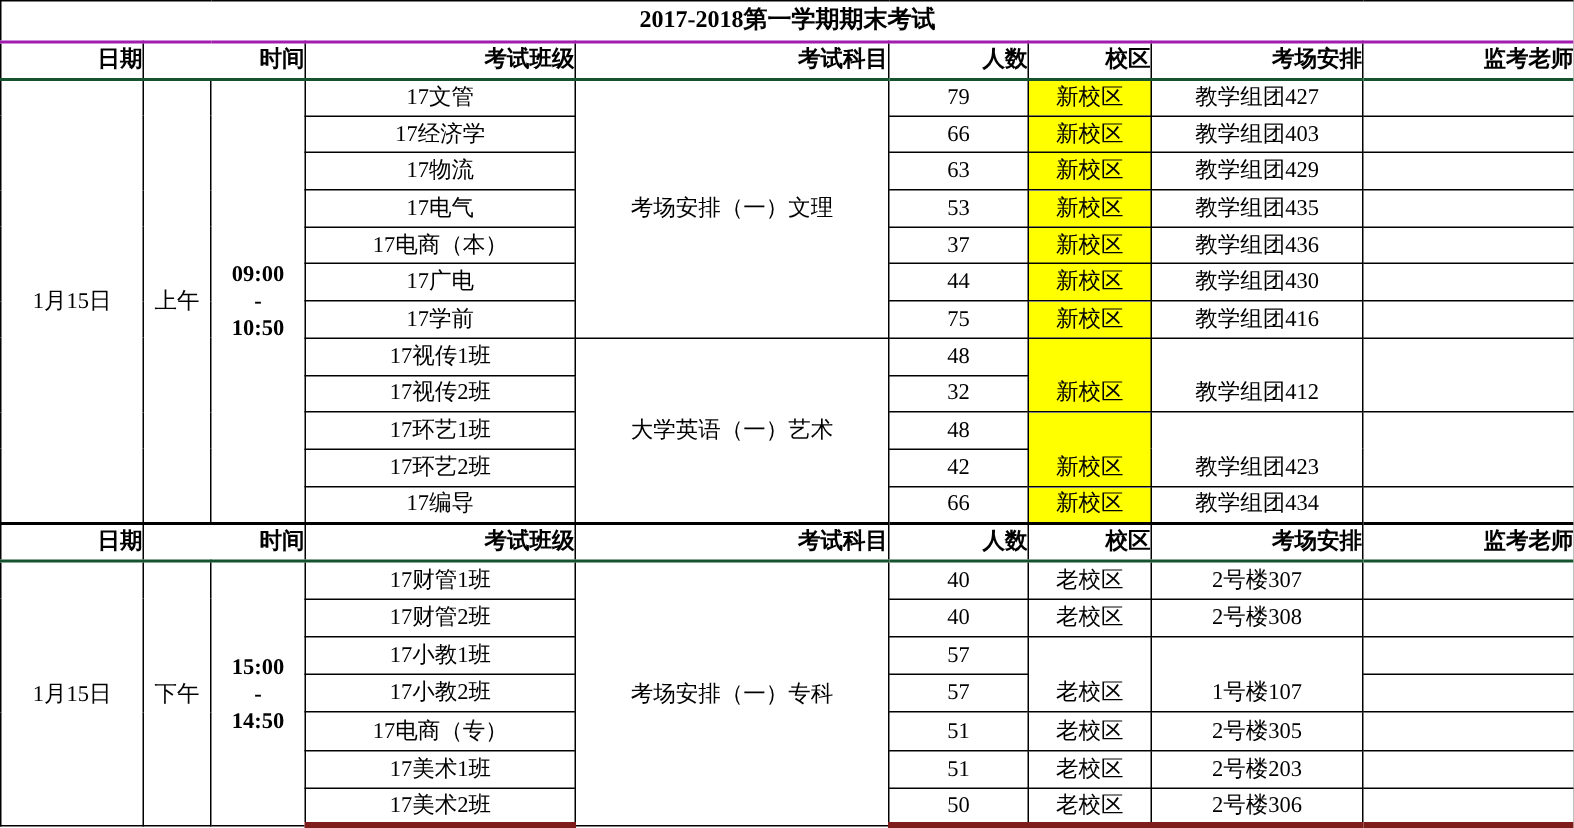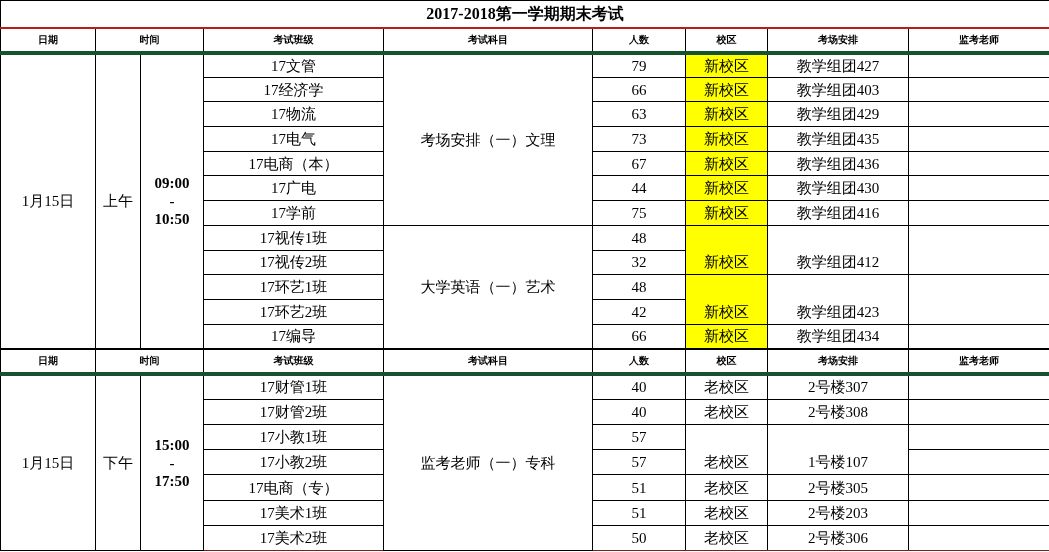--- a/index.html
+++ b/index.html
@@ -12,30 +12,30 @@
   col.c-date{width:95px}
   col.c-period{width:45px}
   col.c-time{width:63px}
   col.c-class{width:180px}
   col.c-subject{width:209px}
   col.c-count{width:93px}
   col.c-campus{width:82px}
   col.c-room{width:141px}
   col.c-teacher{width:141px}
   tr.r-title{height:27px}
-  tr.r-title td{font-weight:bold;font-size:16px;border-bottom:2px solid #b91c1c;}
+  tr.r-title td{font-weight:bold;font-size:16px;border-bottom:2px solid #a21caf;}
   tr.r-head{height:25px}
-  tr.r-head td{font-weight:bold;font-size:10px;
-               border-top:2px solid #000;border-bottom:4px solid #14532d;}
+  tr.r-head td{font-weight:bold;font-size:15px;
+               border-top:2px solid #000;border-bottom:2px solid #14532d;text-align:right;}
   tr.r-m{height:24.7px}
   tr.r-a{height:25.3px}
   td.time{font-weight:bold;font-size:15px;line-height:18px;}
   td.hl{background:var(--hl,#ffff00);}
   td.vbottom{vertical-align:bottom;padding-bottom:3px;}
-  tr:last-child td{border-bottom:1px solid #7f1d1d;}
+  tr:last-child td{border-bottom:6px solid #7f1d1d;}
 </style>
 </head>
 <body>
 
 <table>
   <colgroup>
     <col class="c-date">
       <col class="c-period">
       <col class="c-time">
     <col class="c-class">
@@ -86,28 +86,28 @@
   </tr>
   <tr class="r-m">
     <td>17物流</td>
     <td>63</td>
     <td class="hl">新校区</td>
     <td>教学组团429</td>
     <td></td>
   </tr>
   <tr class="r-m">
     <td>17电气</td>
-    <td>73</td>
+    <td>53</td>
     <td class="hl">新校区</td>
     <td>教学组团435</td>
     <td></td>
   </tr>
   <tr class="r-m">
     <td>17电商（本）</td>
-    <td>67</td>
+    <td>37</td>
     <td class="hl">新校区</td>
     <td>教学组团436</td>
     <td></td>
   </tr>
   <tr class="r-m">
     <td>17广电</td>
     <td>44</td>
     <td class="hl">新校区</td>
     <td>教学组团430</td>
     <td></td>
@@ -161,24 +161,24 @@
     <td>考场安排</td>
     <td>监考老师</td>
   </tr>
 
   <tr class="r-a">
     <td rowspan="7">1月15日</td>
     <td rowspan="7">下午</td>
     <td rowspan="7" class="time">
       <div>15:00</div>
       <div>-</div>
-      <div>17:50</div>
+      <div>14:50</div>
     </td>
     <td>17财管1班</td>
-    <td rowspan="7">监考老师（一）专科</td>
+    <td rowspan="7">考场安排（一）专科</td>
     <td>40</td>
     <td>老校区</td>
     <td>2号楼307</td>
     <td></td>
   </tr>
   <tr class="r-a">
     <td>17财管2班</td>
     <td>40</td>
     <td>老校区</td>
     <td>2号楼308</td>

